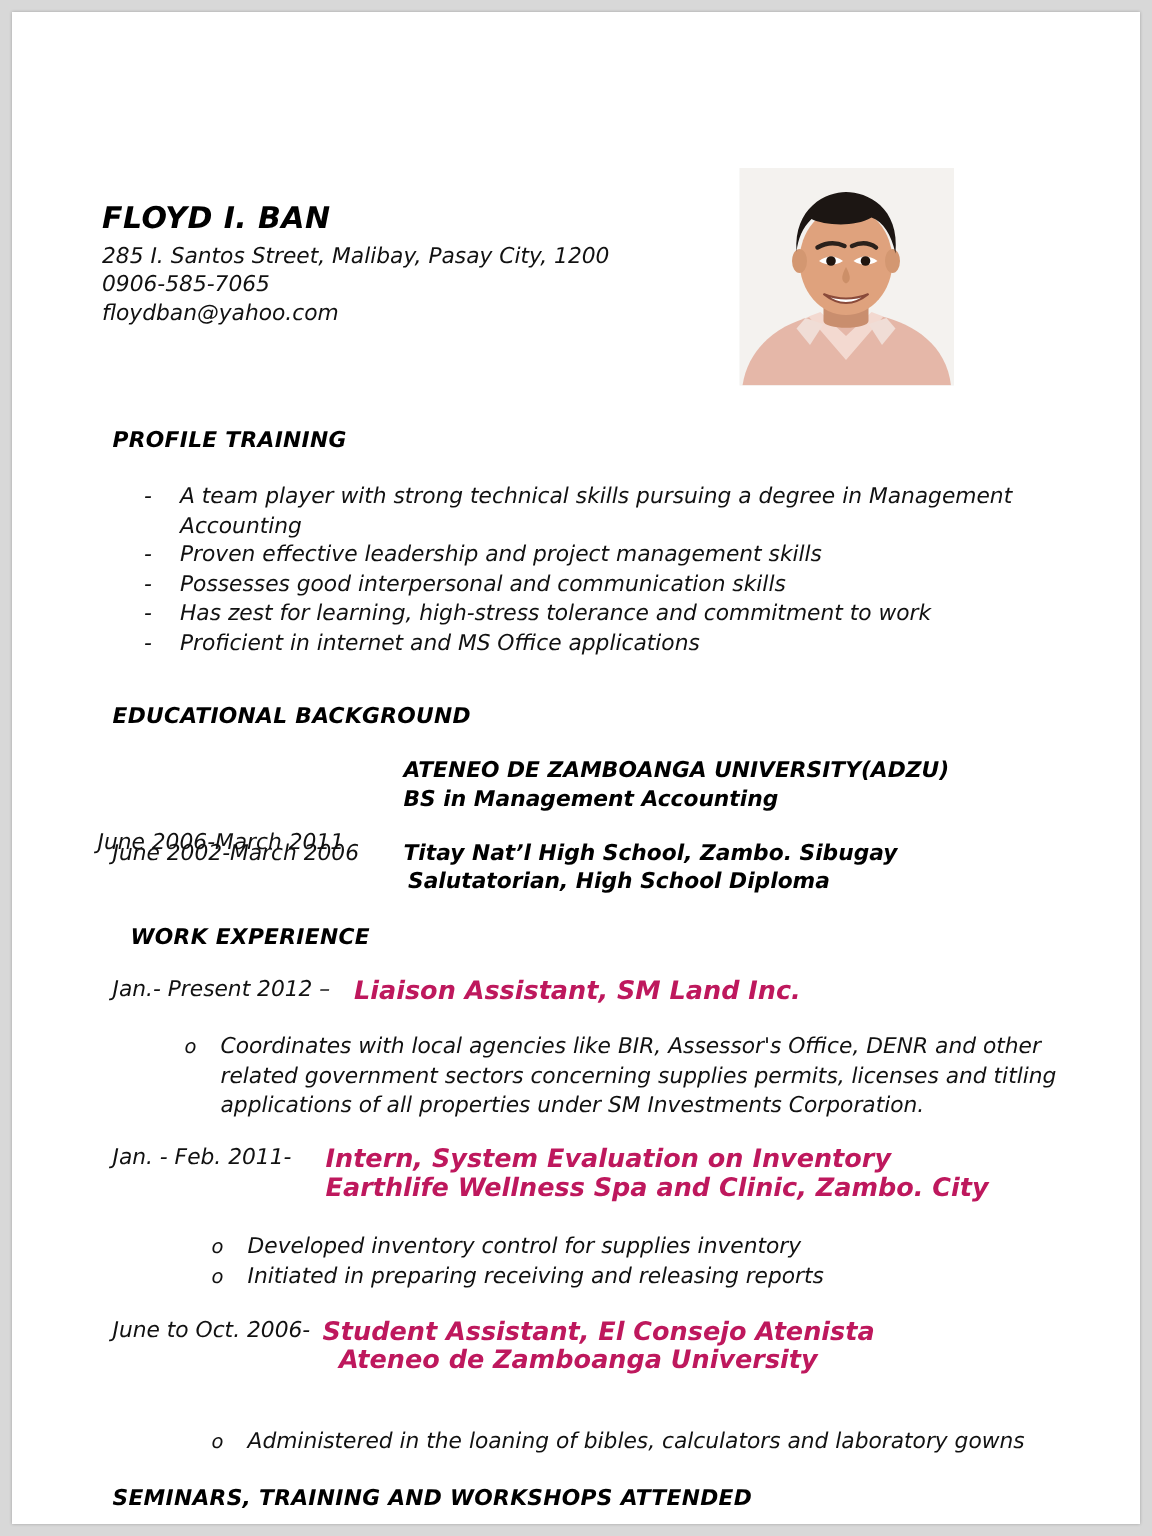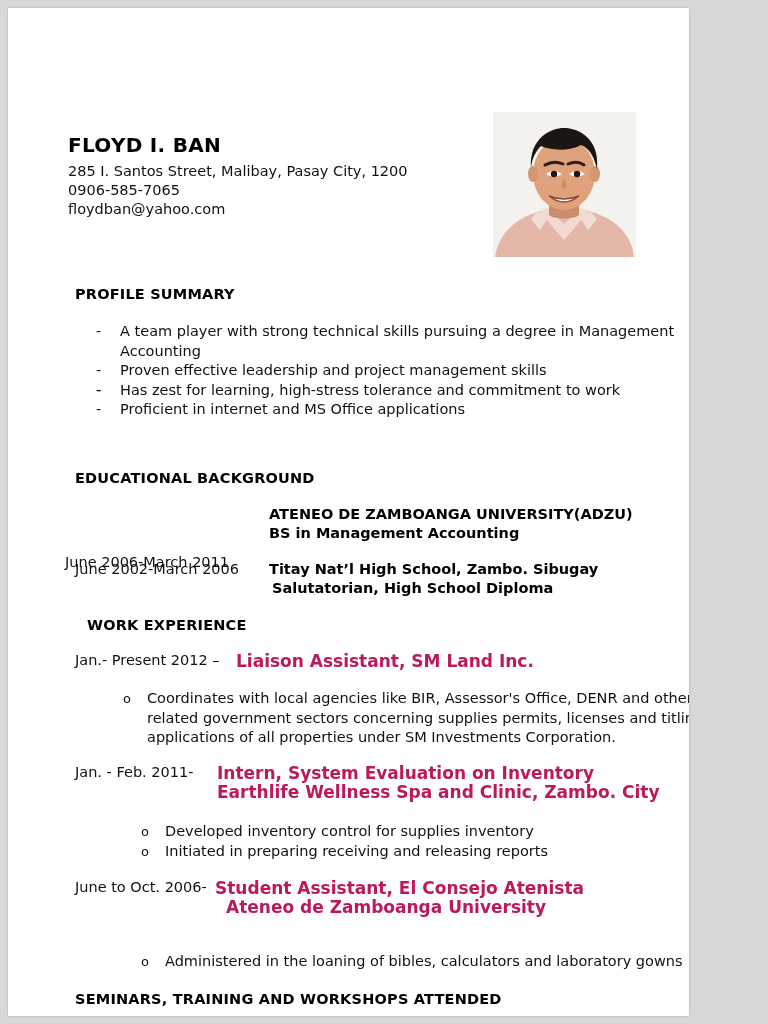--- a/index.html
+++ b/index.html
@@ -10,25 +10,26 @@
   body {
     width: 768px;
     height: 1024px;
     font-family: "DejaVu Sans", sans-serif;
     overflow: hidden;
   }
   .page {
     position: absolute;
     left: 8px;
     top: 8px;
-    width: 681px;
+    width: 752px;
     height: 1008px;
     background: #ffffff;
     box-shadow: 0 0 2px rgba(0,0,0,0.25);
     overflow: hidden;
+    font-style: italic;
   }
   .doc {
     position: absolute;
     left: 0;
     top: 0;
     width: 752px;
     padding: 0;
   }
 
   
@@ -181,33 +182,34 @@
 
         <path d="M71 66 q-5 9 0 11 q5 -2 0 -11" fill="#cc8f68"></path>
 
         <path d="M56 84 q15 12 30 0 q-15 6 -30 0 Z" fill="#ffffff" stroke="#8a4a3a" stroke-width="1.4"></path>
 
         <path d="M44 100 L56 104 L47 118 L38 107 Z" fill="#f0ddd6"></path>
         <path d="M98 100 L86 104 L95 118 L104 107 Z" fill="#f0ddd6"></path>
       </svg>
     </div>
 
-    <div class="sec-head" style="top:278px;">PROFILE SUMMARY</div>
+    <div class="sec-head" style="top:278px;">PROFILE TRAINING</div>
 
     <div class="dash-list">
       <div class="dash-item">
         <span class="mk">-</span>
         <span>A team player with strong technical skills pursuing a degree in Management Accounting</span>
       </div>
       <div class="dash-item">
         <span class="mk">-</span>
         <span>Proven effective leadership and project management skills</span>
       </div>
       <div class="dash-item">
         <span class="mk">-</span>
+        <span>Possesses good interpersonal and communication skills</span>
       </div>
       <div class="dash-item">
         <span class="mk">-</span>
         <span>Has zest for learning, high-stress tolerance and commitment to work</span>
       </div>
       <div class="dash-item">
         <span class="mk">-</span>
         <span>Proficient in internet and MS Office applications</span>
       </div>
     </div>

